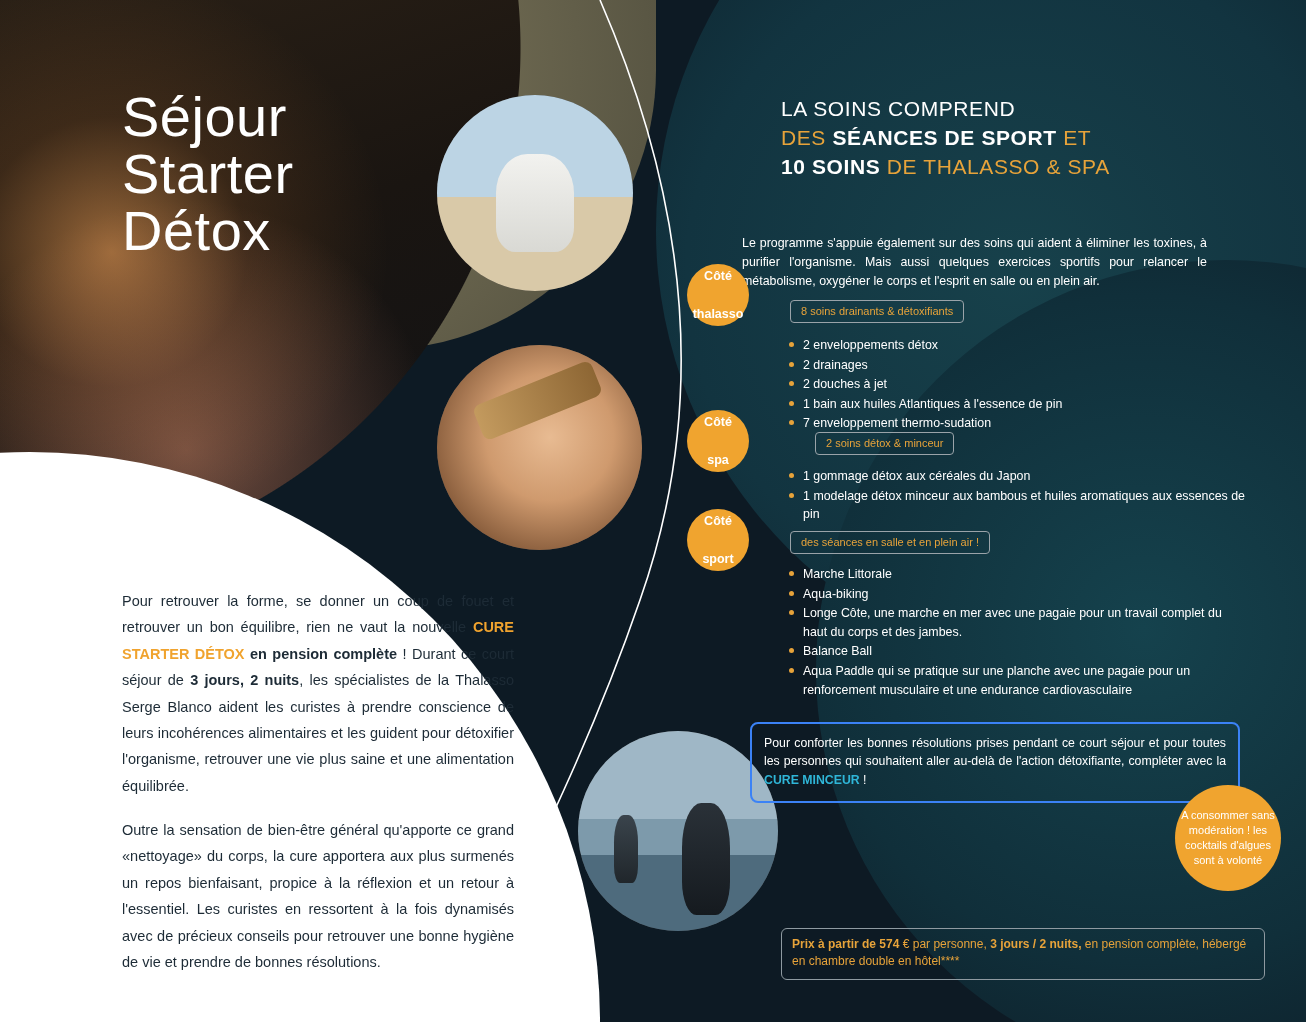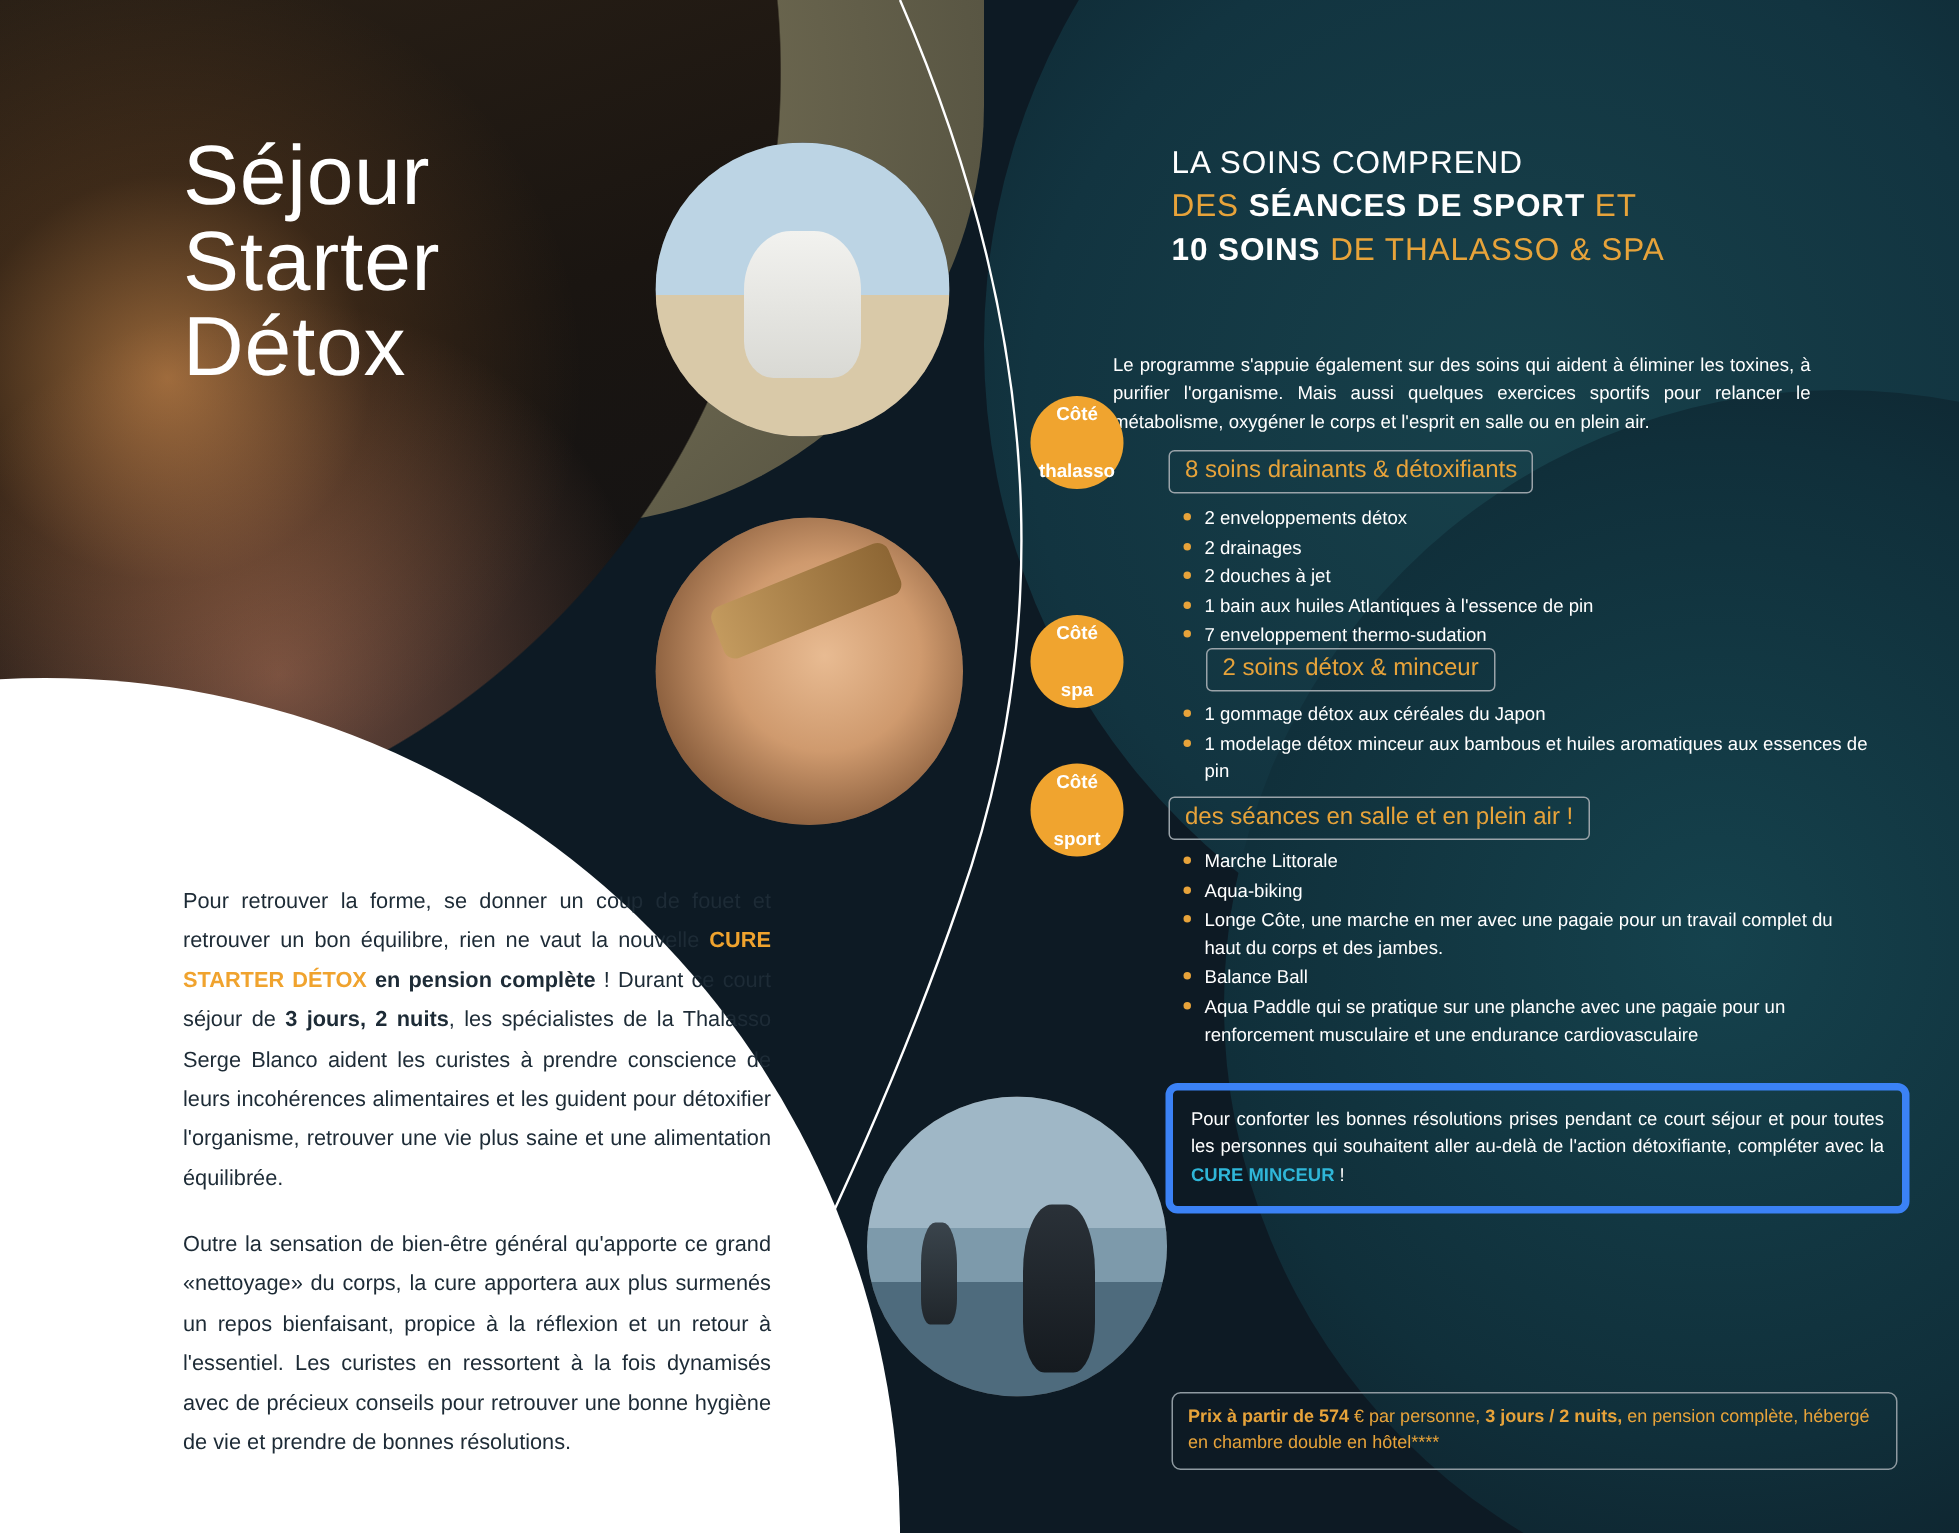--- a/index.html
+++ b/index.html
@@ -117,21 +117,21 @@
 
   .intro{
     position:absolute;left:742px;top:234px;width:465px;
     font-size:12.4px;line-height:1.55;color:#ffffff;text-align:justify;
   }
 
   .sect-title{
     position:absolute;
     border:1px solid #9aa3a9;border-radius:4px;
     padding:4px 10px 5px 10px;
-    font-size:16px;color:#e7a33a;white-space:nowrap;background:transparent;
+    font-size:11px;color:#e7a33a;white-space:nowrap;background:transparent;margin-left:11px;
   }
   .bullets{
     position:absolute;font-size:12.4px;line-height:1.5;color:#ffffff;
   }
   .bullets li{margin-bottom:1px;list-style:none;position:relative;padding-left:14px;}
   .bullets li:before{
     content:"";position:absolute;left:0;top:6px;width:5px;height:5px;border-radius:50%;
     background:#e7a33a;
   }
   .bullets ul{margin:0;padding:0;}
@@ -139,22 +139,22 @@
   
   .tab{
     position:absolute;width:62px;height:62px;border-radius:50%;
     background:#f0a42f;color:#ffffff;
     display:flex;align-items:center;justify-content:center;flex-direction:column;
     font-size:12.5px;font-weight:700;line-height:1.15;text-align:center;gap:23px;
   }
 
   
   .note-box{
-    position:absolute;left:777px;top:722px;width:462px;
-    border:5px solid #3b82f6;border-radius:8px;
+    position:absolute;left:750px;top:722px;width:462px;
+    border:2px solid #3b82f6;border-radius:8px;
     padding:10px 12px 12px 12px;
     font-size:12.3px;line-height:1.5;color:#ffffff;text-align:justify;
   }
   .cyan{color:#2fb6d8;font-weight:700;}
 
   
   .price-box{
     position:absolute;left:781px;top:928px;width:462px;
     border:1px solid #8f9aa1;border-radius:6px;
     padding:7px 10px 8px 10px;
@@ -262,18 +262,21 @@
       <li>Longe Côte, une marche en mer avec une pagaie pour un travail complet du haut du corps et des jambes.</li>
       <li>Balance Ball</li>
       <li>Aqua Paddle qui se pratique sur une planche avec une pagaie pour un renforcement musculaire et une endurance cardiovasculaire</li>
     </ul>
   </div>
 
   <div class="note-box">
     <span>Pour conforter les bonnes résolutions prises pendant ce court séjour et pour toutes les personnes qui souhaitent aller au-delà de l'action détoxifiante, compléter avec la </span><span class="cyan">CURE MINCEUR</span><span> !</span>
   </div>
 
+  <div class="cocktail">
+    <span>A consommer sans modération ! les cocktails d'algues sont à volonté</span>
+  </div>
 
   <div class="price-box">
     <span class="b">Prix à partir de 574</span><span> € par personne, </span><span class="b">3 jours / 2 nuits,</span><span> en pension complète, hébergé en chambre double en hôtel****</span>
   </div>
 
 </div>
 
 </body></html>

